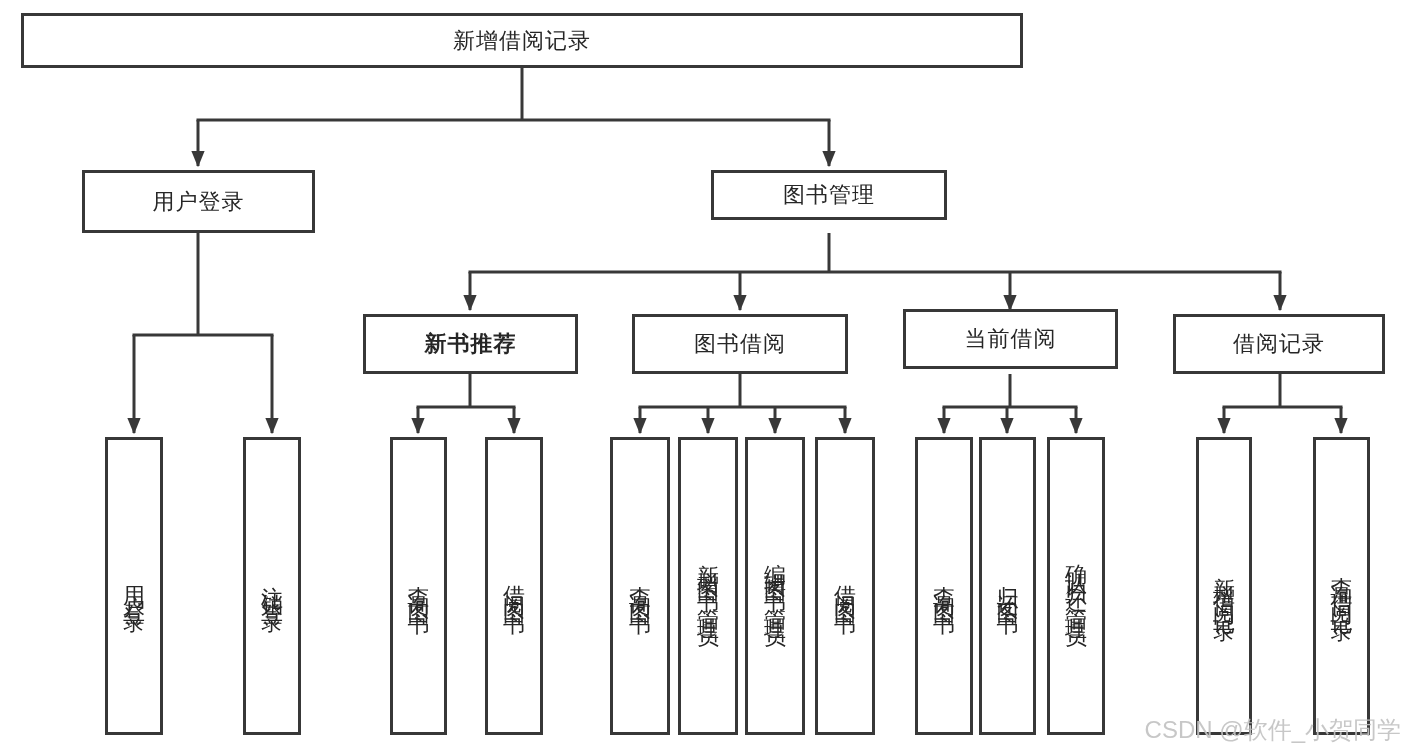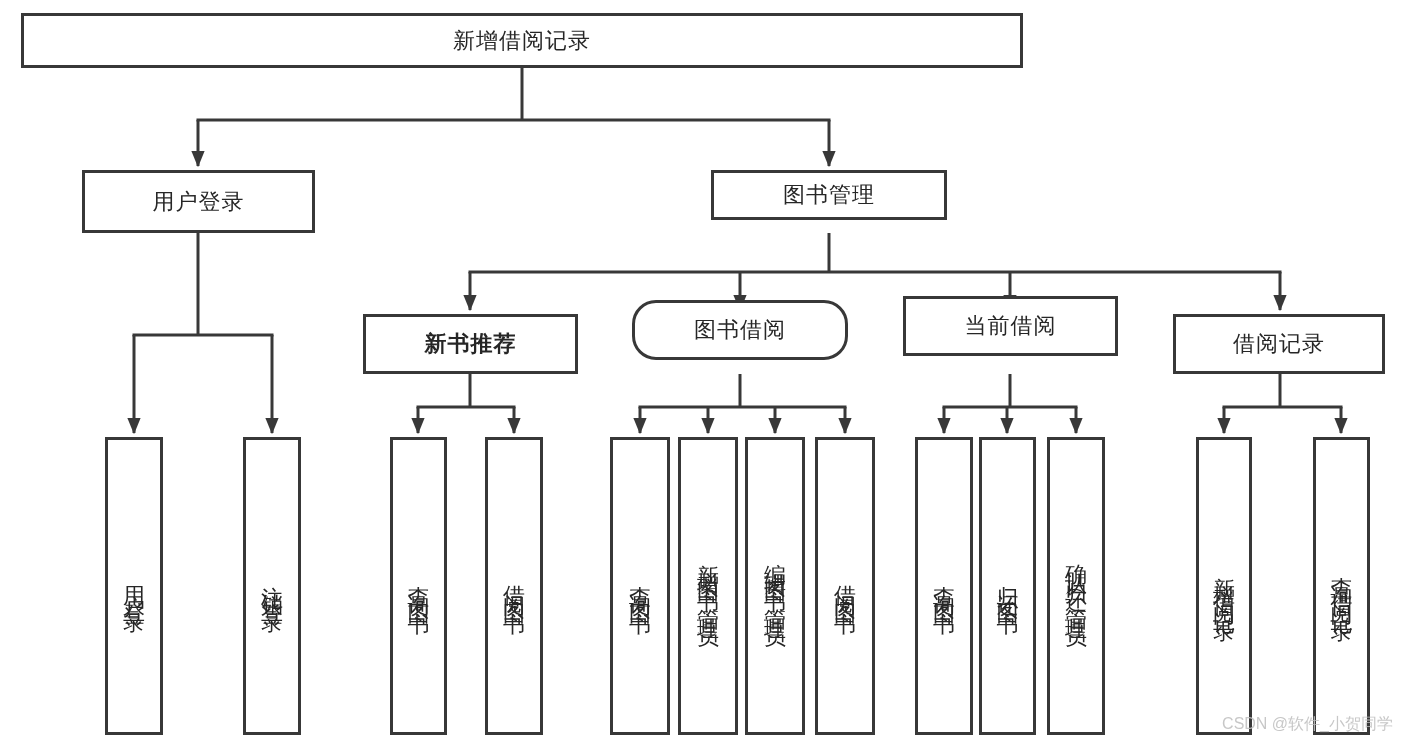--- a/index.html
+++ b/index.html
@@ -39,24 +39,24 @@
     white-space: nowrap;
   }
   .node.v .lbl {
     writing-mode: vertical-rl;
     font-size: 22px;
     letter-spacing: 9px;
     line-height: 1;
   }
   .watermark {
     position: absolute;
-    right: 12px;
+    right: 4px;
     top: 714px;
     z-index: 2;
-    font-size: 16px;
+    font-size: 24px;
     color: #c3c3c3;
     opacity: 0.92;
     white-space: nowrap;
     pointer-events: none;
   }
 </style>
 </head>
 <body>
 
 <div id="stage">
@@ -118,24 +118,24 @@
   <div class="node h" style="left:82px; top:170px; width:233px; height:63px;">
     <span class="lbl">用户登录</span>
   </div>
   <div class="node h" style="left:711px; top:170px; width:236px; height:50px;">
     <span class="lbl">图书管理</span>
   </div>
 
   <div class="node h" style="left:363px; top:314px; width:215px; height:60px;font-weight:bold;">
     <span class="lbl">新书推荐</span>
   </div>
-  <div class="node h" style="left:632px; top:300px; width:216px; height:60px;border-radius:24px;">
+  <div class="node h" style="left:632px; top:314px; width:216px; height:60px;">
     <span class="lbl">图书借阅</span>
   </div>
-  <div class="node h" style="left:903px; top:296px; width:215px; height:60px;">
+  <div class="node h" style="left:903px; top:309px; width:215px; height:60px;">
     <span class="lbl">当前借阅</span>
   </div>
   <div class="node h" style="left:1173px; top:314px; width:212px; height:60px;">
     <span class="lbl">借阅记录</span>
   </div>
 
   <div class="node v" style="left:105px; top:437px; width:58px; height:298px;">
     <span class="lbl">用户登录</span>
   </div>
   <div class="node v" style="left:243px; top:437px; width:58px; height:298px;">

